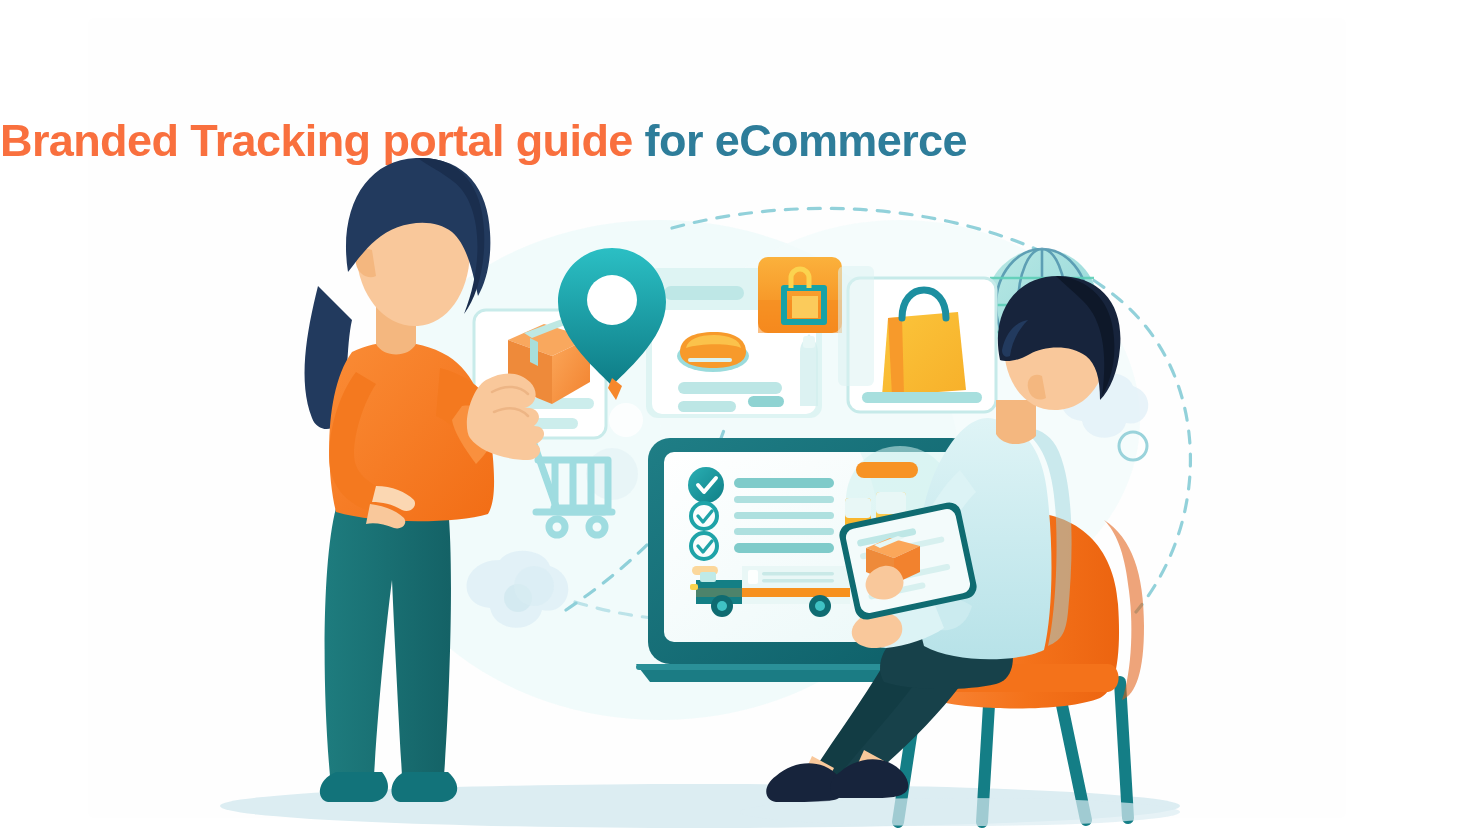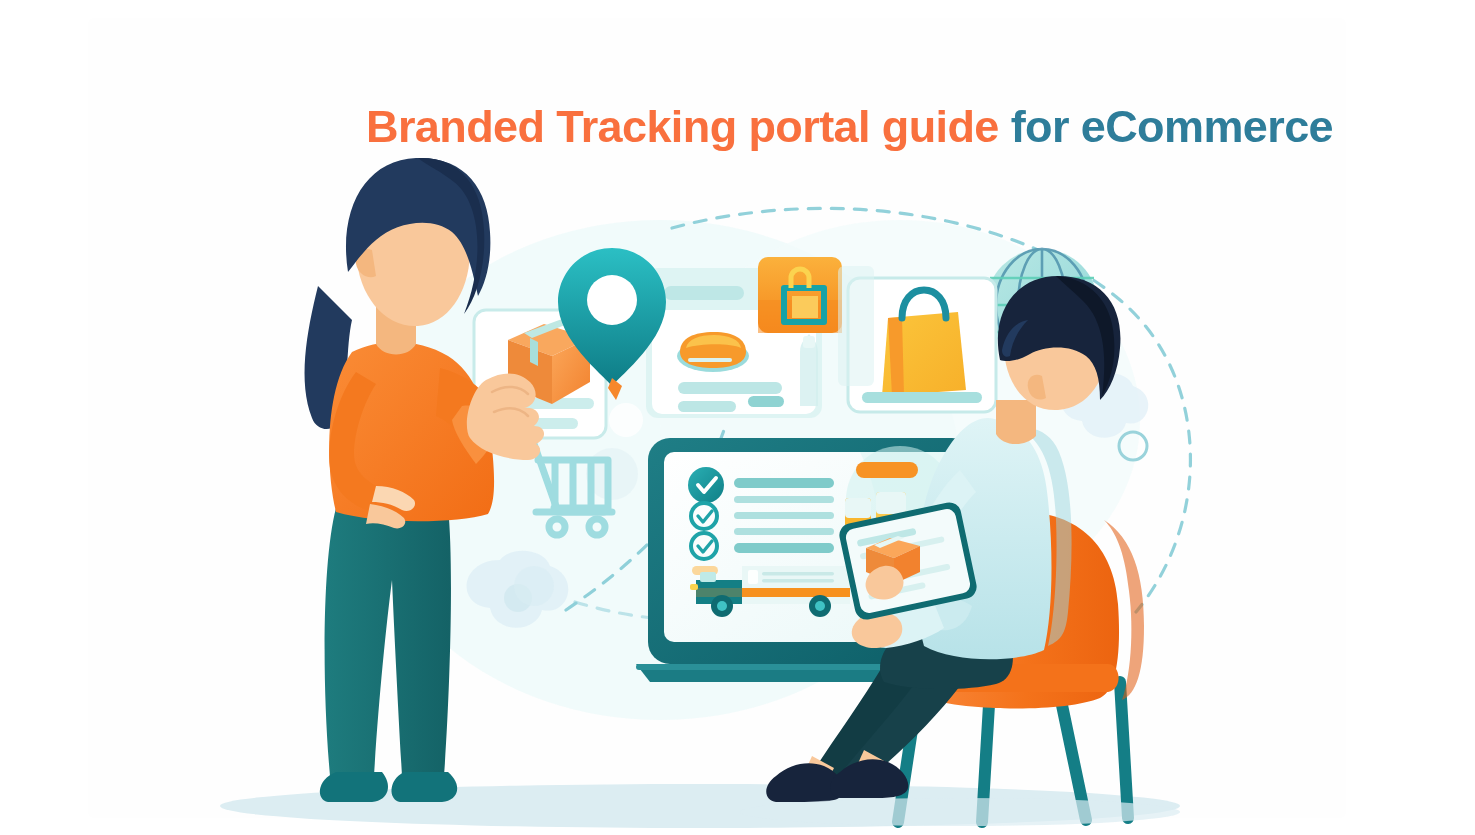--- a/index.html
+++ b/index.html
@@ -11,22 +11,22 @@
     background:#ffffff; overflow:hidden;
   }
   
   .bg-card {
     position:absolute; left:88px; top:18px; width:1258px; height:800px;
     background:#fefefe; border-radius:6px;
   }
 
   
   .title-wrap {
-    position:absolute; left:0; top:104px; width:1333px;
-    text-align:right; line-height:1;
+    position:absolute; left:0; top:118px; width:1333px;
+    text-align:left; line-height:1;
   }
   .title {
     font-size:45px; font-weight:700; letter-spacing:-0.6px;
     white-space:nowrap; font-family:"Liberation Sans", sans-serif;
   }
   .t-orange { color:#F9703E; }
   .t-teal   { color:#2E7D9A; }
 
   
   #illus { position:absolute; left:0; top:0; width:1475px; height:835px; }

